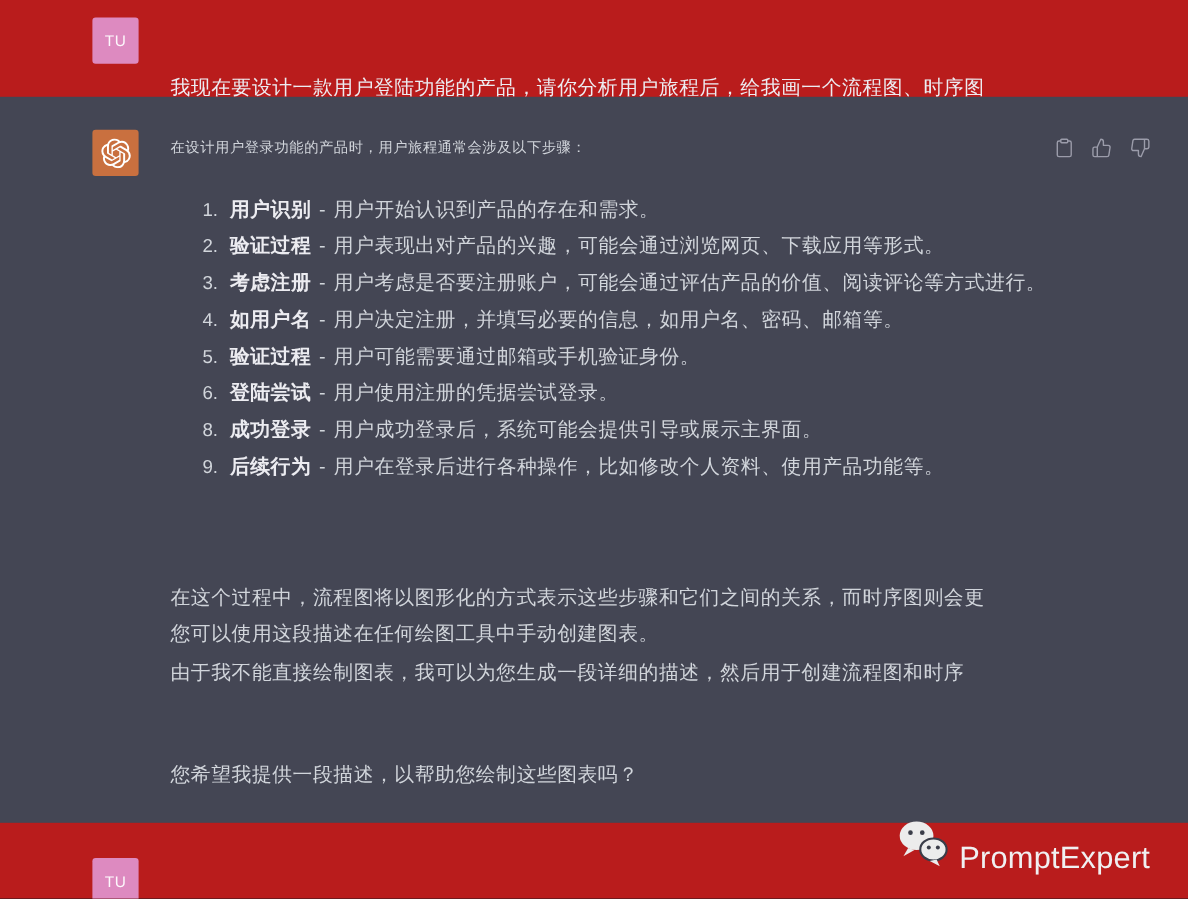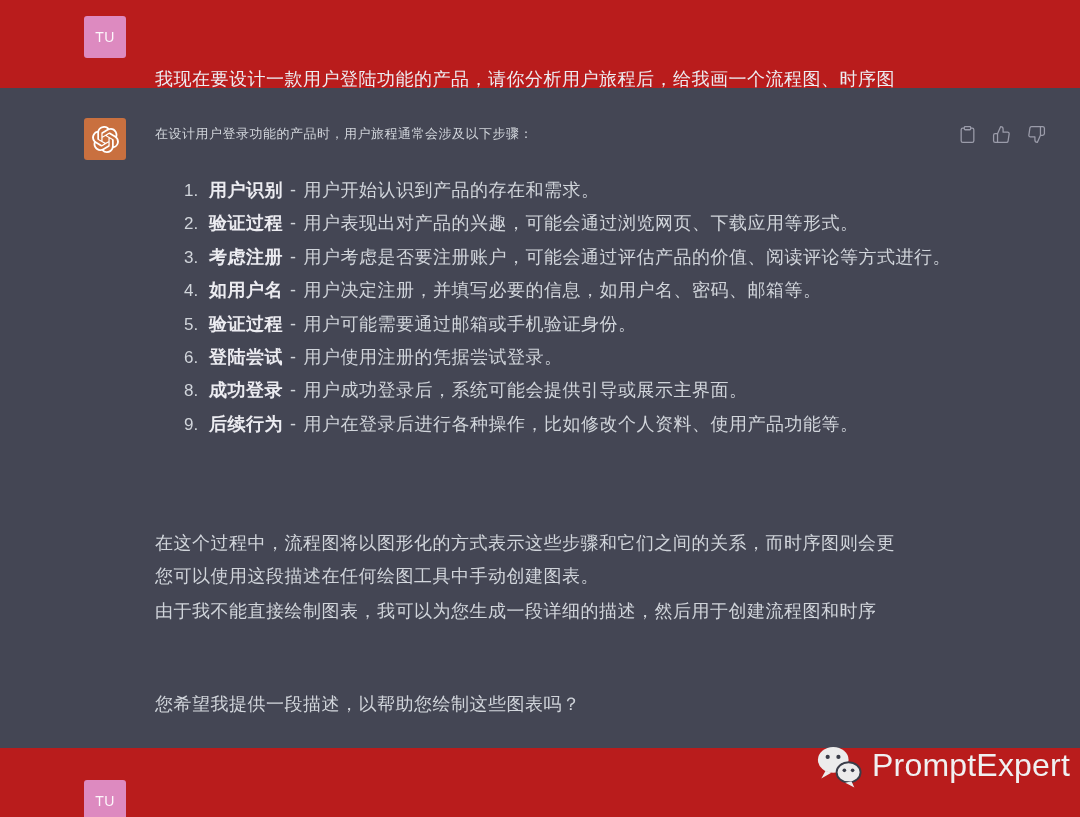--- a/index.html
+++ b/index.html
@@ -32,21 +32,21 @@
   .paras{position:absolute;left:155px;width:830px;}
   .para-line{line-height:33px;font-size:18px;letter-spacing:.5px;white-space:nowrap;color:#d1d5db;}
   .action-btn{
     position:absolute;top:123px;width:22px;height:22px;background:transparent;border:none;
     padding:0;cursor:pointer;display:flex;align-items:center;justify-content:center;
   }
   .action-btn svg{width:19px;height:19px;stroke:#9b9caa;fill:none;stroke-width:1.6;stroke-linecap:round;stroke-linejoin:round;}
   .watermark{position:absolute;left:816px;top:744px;display:flex;align-items:flex-start;}
   .wm-icon{width:46px;height:46px;}
   .wm-text{
-    margin-left:10px;margin-top:5px;color:#f0f0f1;font-size:32px;line-height:32px;
+    margin-left:10px;margin-top:20px;color:#f0f0f1;font-size:28px;line-height:32px;
     letter-spacing:.2px;font-weight:400;
   }
 </style>
 </head>
 <body>
 
 <div class="screen">
 
   <div class="band-assistant"></div>
 

